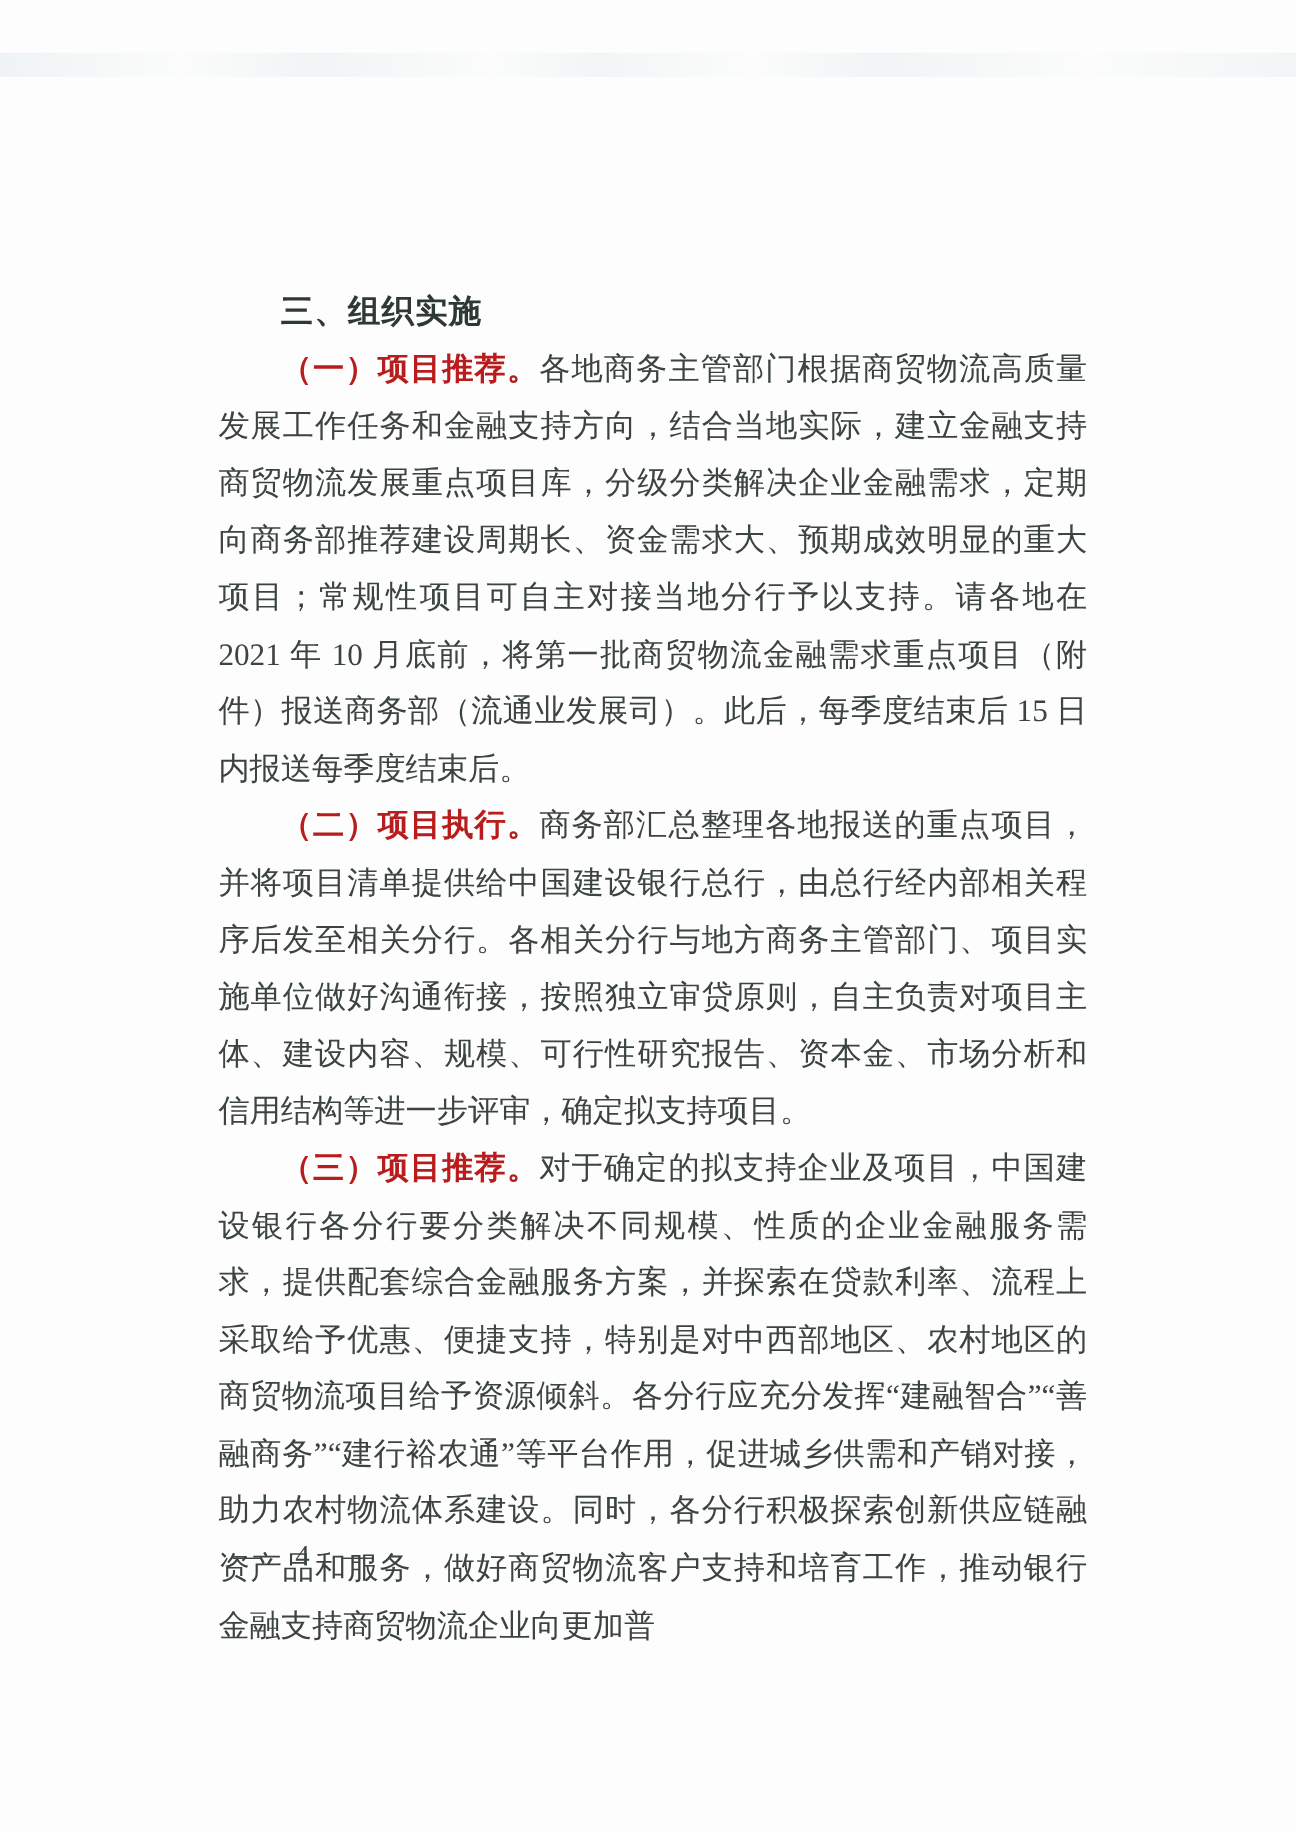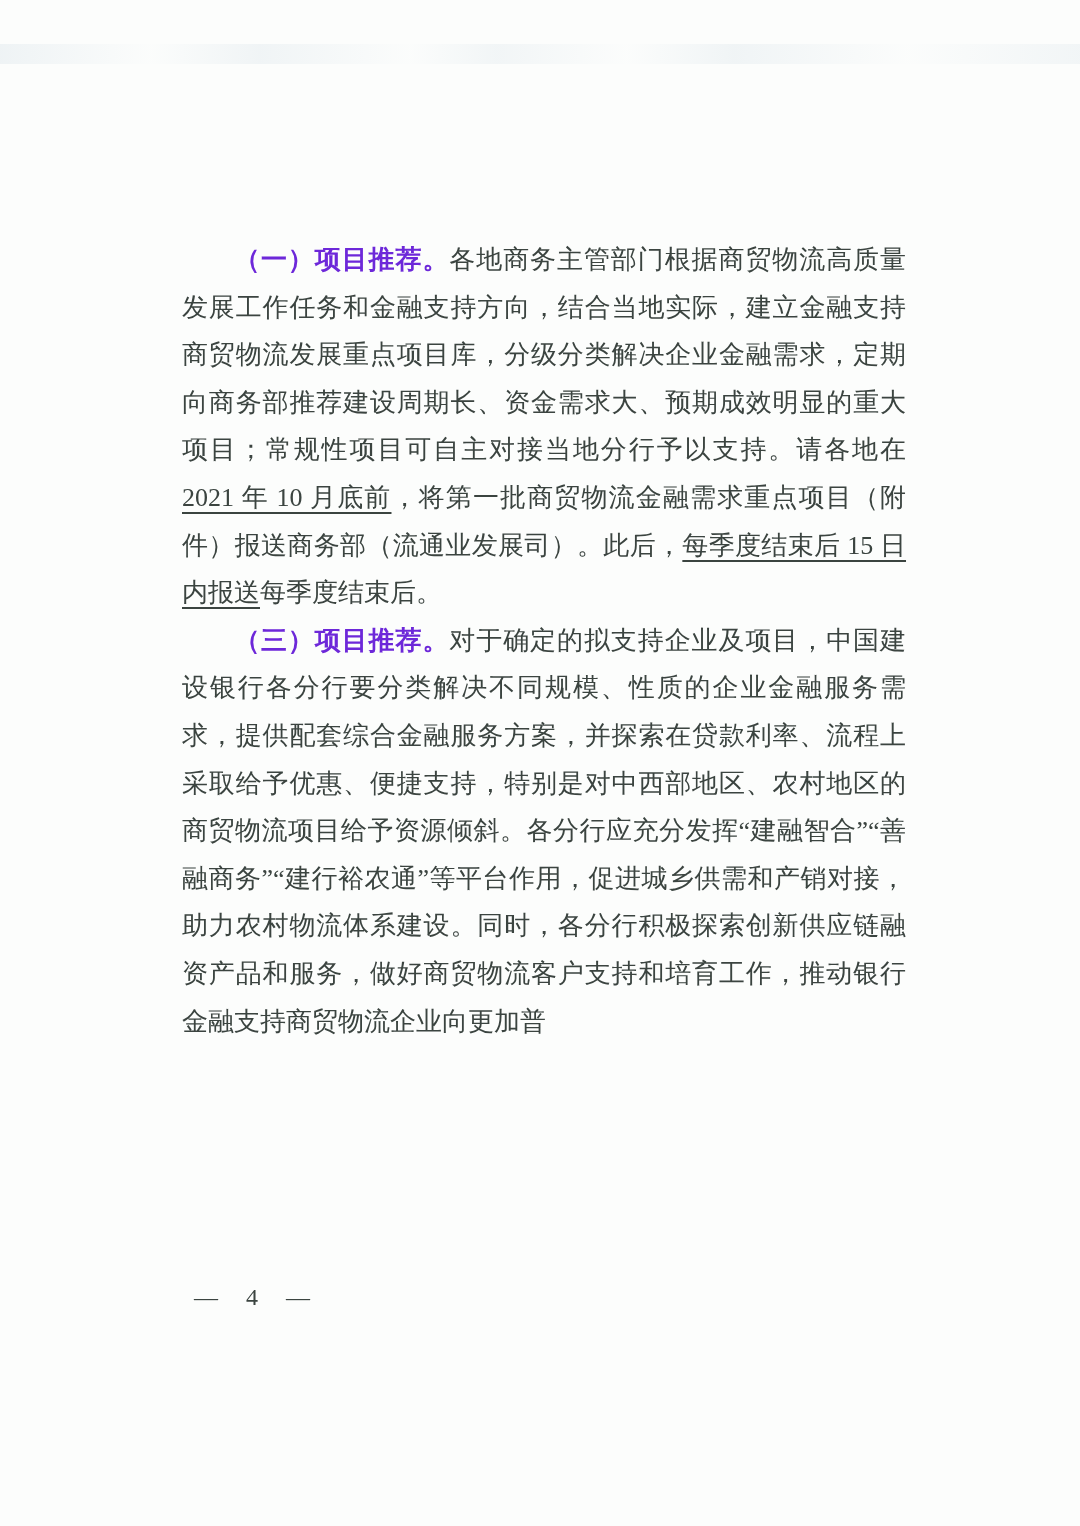--- a/index.html
+++ b/index.html
@@ -49,25 +49,24 @@
     color: #2f3934;
     font-family: "Liberation Sans", "DejaVu Sans", sans-serif;
     letter-spacing: 1px;
   }
   .para {
     margin: 0;
     text-indent: 52px;
   }
   .b {
     font-weight: bold;
-    color: #6d28d9;
+    color: #b91c1c;
     font-family: "Liberation Sans", "DejaVu Sans", sans-serif;
   }
   .u {
-    text-decoration: underline;
     text-decoration-thickness: 2px;
     text-underline-offset: 6px;
   }
   .page-number {
     position: absolute;
     left: 194px;
     top: 1282px;
     color: #3b4440;
     font-size: 24px;
     line-height: 30px;
@@ -75,21 +74,23 @@
     letter-spacing: 2px;
   }
 </style>
 </head>
 <body>
 
 <div class="scan-band"></div>
 
 <div class="doc">
 
+  <div class="heading">三、组织实施</div>
 
   <p class="para"><span class="b">（一）项目推荐。</span><span>各地商务主管部门根据商贸物流高质量发展工作任务和金融支持方向，结合当地实际，建立金融支持商贸物流发展重点项目库，分级分类解决企业金融需求，定期向商务部推荐建设周期长、资金需求大、预期成效明显的重大项目；常规性项目可自主对接当地分行予以支持。请各地在 </span><span class="u">2021 年 10 月底前</span><span>，将第一批商贸物流金融需求重点项目（附件）报送商务部（流通业发展司）。此后，</span><span class="u">每季度结束后 15 日内报送</span><span>每季度结束后。</span></p>
 
+  <p class="para"><span class="b">（二）项目执行。</span><span>商务部汇总整理各地报送的重点项目，并将项目清单提供给中国建设银行总行，由总行经内部相关程序后发至相关分行。各相关分行与地方商务主管部门、项目实施单位做好沟通衔接，按照独立审贷原则，自主负责对项目主体、建设内容、规模、可行性研究报告、资本金、市场分析和信用结构等进一步评审，确定拟支持项目。</span></p>
 
   <p class="para"><span class="b">（三）项目推荐。</span><span>对于确定的拟支持企业及项目，中国建设银行各分行要分类解决不同规模、性质的企业金融服务需求，提供配套综合金融服务方案，并探索在贷款利率、流程上采取给予优惠、便捷支持，特别是对中西部地区、农村地区的商贸物流项目给予资源倾斜。各分行应充分发挥“建融智合”“善融商务”“建行裕农通”等平台作用，促进城乡供需和产销对接，助力农村物流体系建设。同时，各分行积极探索创新供应链融资产品和服务，做好商贸物流客户支持和培育工作，推动银行金融支持商贸物流企业向更加普</span></p>
 
 </div>
 
 <div class="page-number">— 4 —</div>
 
 </body></html>

